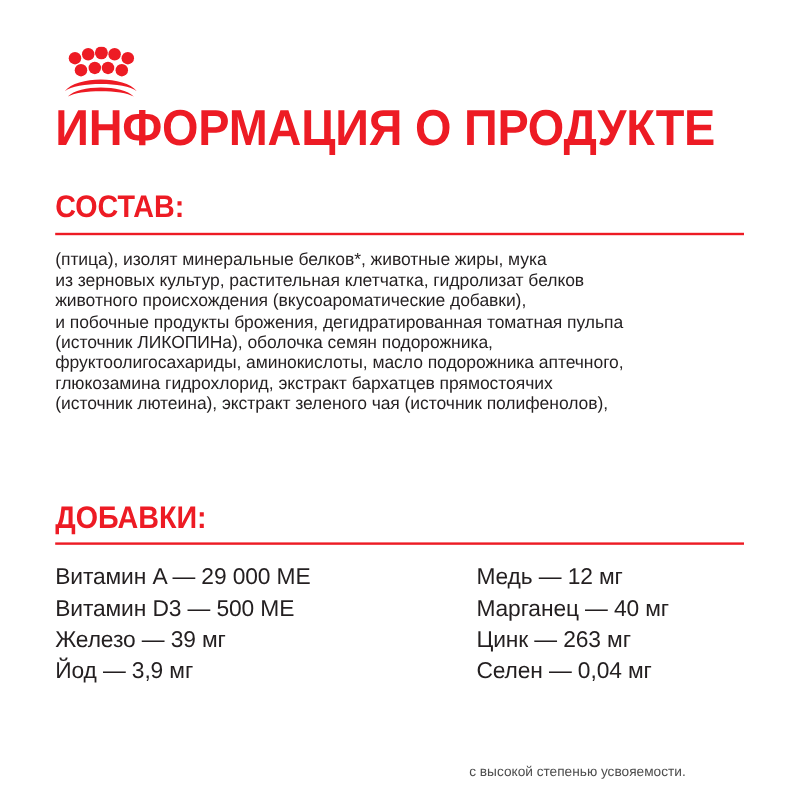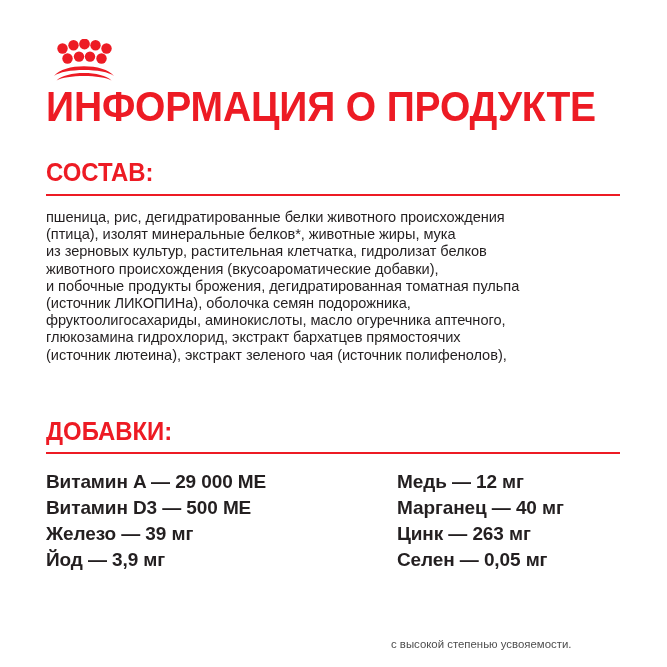--- a/index.html
+++ b/index.html
@@ -103,21 +103,21 @@
     top: 448px;
     width: 600px;
     display: grid;
     grid-template-columns: 351px auto;
     grid-auto-rows: 26px;
     align-items: start;
   }
   .additives .cell {
     font-size: 19px;
     line-height: 26px;
-    font-weight: 700;
+    font-weight: 400;
     color: #231f20;
     white-space: nowrap;
     letter-spacing: -0.1px;
   }
 
   
   .footnote {
     position: absolute;
     left: 391px;
     top: 616px;
@@ -156,42 +156,41 @@
       </g>
     </svg>
   </div>
 
   <h1 class="main-title">ИНФОРМАЦИЯ О ПРОДУКТЕ</h1>
 
   <h2 class="section-head" id="head-sostav">СОСТАВ:</h2>
   <div class="rule" id="rule-sostav"></div>
 
   <p class="ingredients">
-    <span class="ln">пшеница, рис, дегидратированные белки животного происхождения</span>
     <span class="ln">(птица), изолят минеральные белков*, животные жиры, мука</span>
     <span class="ln">из зерновых культур, растительная клетчатка, гидролизат белков</span>
     <span class="ln">животного происхождения (вкусоароматические добавки),</span>
     <span class="ln">и побочные продукты брожения, дегидратированная томатная пульпа</span>
     <span class="ln">(источник ЛИКОПИНа), оболочка семян подорожника,</span>
-    <span class="ln">фруктоолигосахариды, аминокислоты, масло огуречника аптечного,</span>
+    <span class="ln">фруктоолигосахариды, аминокислоты, масло подорожника аптечного,</span>
     <span class="ln">глюкозамина гидрохлорид, экстракт бархатцев прямостоячих</span>
     <span class="ln">(источник лютеина), экстракт зеленого чая (источник полифенолов),</span>
   </p>
 
   <h2 class="section-head" id="head-dobavki">ДОБАВКИ:</h2>
   <div class="rule" id="rule-dobavki"></div>
 
   <div class="additives">
     <div class="cell">Витамин A — 29 000 МЕ</div>
     <div class="cell">Медь — 12 мг</div>
     <div class="cell">Витамин D3 — 500 МЕ</div>
     <div class="cell">Марганец — 40 мг</div>
     <div class="cell">Железо — 39 мг</div>
     <div class="cell">Цинк — 263 мг</div>
     <div class="cell">Йод — 3,9 мг</div>
-    <div class="cell">Селен — 0,05 мг</div>
+    <div class="cell">Селен — 0,04 мг</div>
   </div>
 
   <p class="footnote">
     <span class="ln">с высокой степенью усвояемости.</span>
   </p>
 
 </div>
 
 </body></html>

